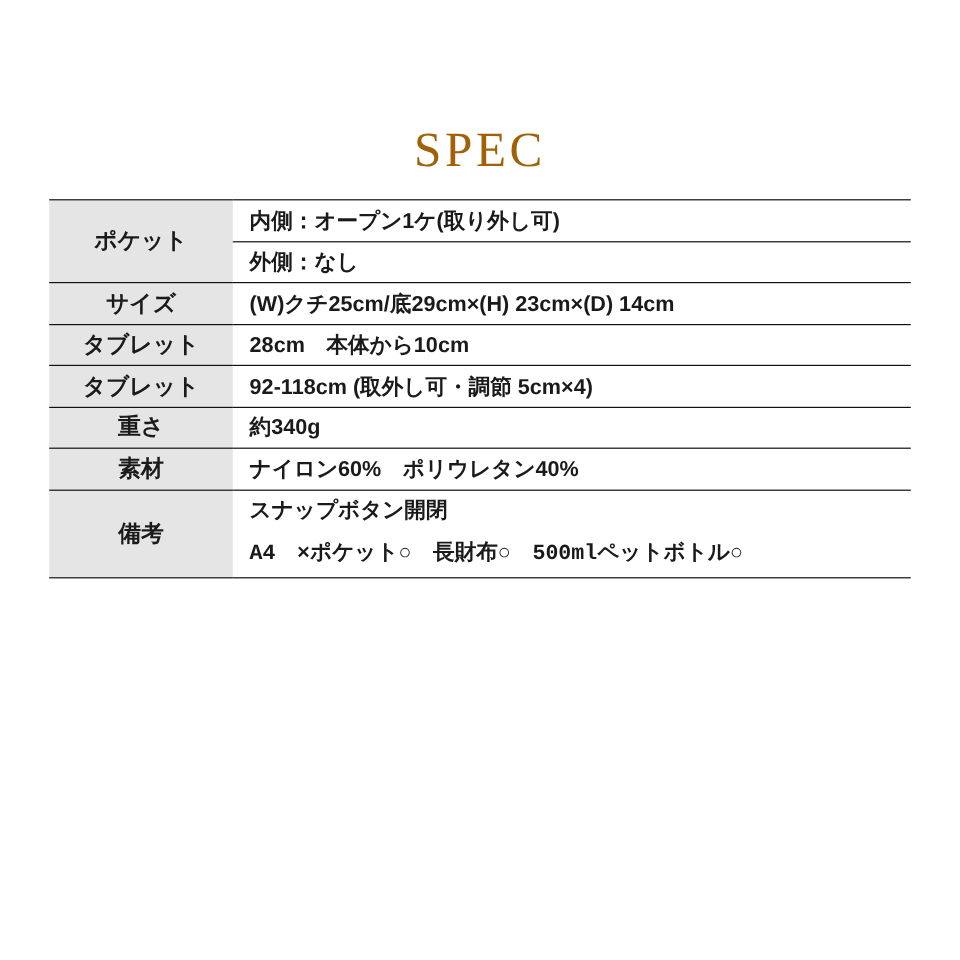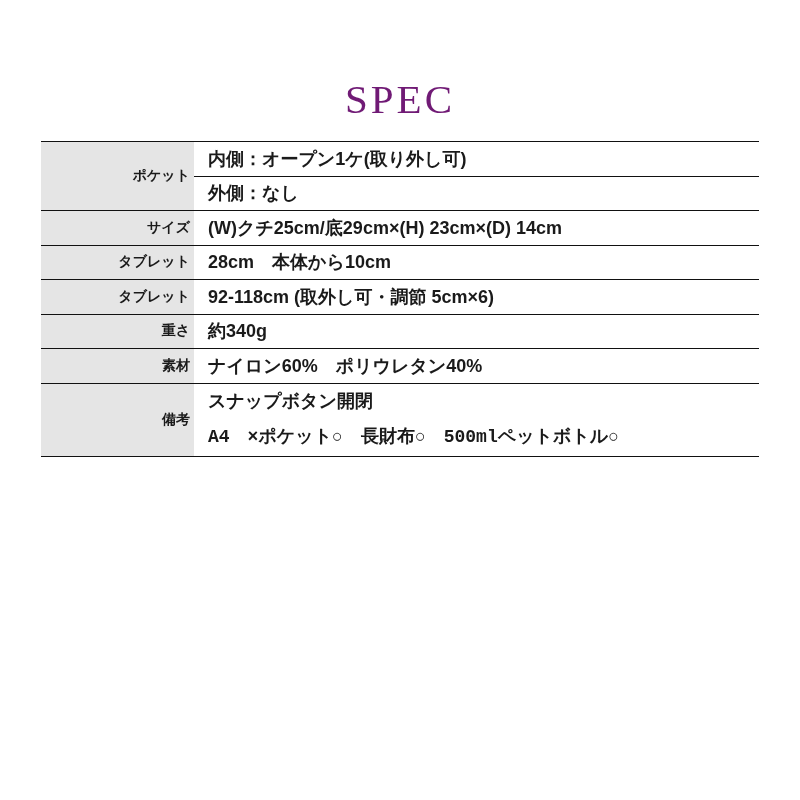--- a/index.html
+++ b/index.html
@@ -12,45 +12,45 @@
     font-family: "Liberation Sans", "DejaVu Sans", sans-serif;
     overflow: hidden;
   }
   .page {
     width: 800px;
     height: 800px;
     position: relative;
   }
   .page-title {
     margin: 0;
-    padding-top: 78px;
+    padding-top: 103px;
     text-align: center;
     font-family: "Liberation Serif", "DejaVu Serif", serif;
     font-weight: 400;
     font-size: 41px;
     line-height: 1.05;
     letter-spacing: 3px;
-    color: #701a75;
+    color: #a16207;
   }
   table.spec-table {
     width: 718px;
     margin: 20px auto 0 auto;
     border-collapse: collapse;
     border-top: 1.5px solid #111111;
     table-layout: fixed;
   }
   table.spec-table tr {
     border-bottom: 1.5px solid #111111;
   }
   table.spec-table th {
     width: 153px;
     background: #e5e5e5;
-    font-size: 14px;
+    font-size: 19px;
     font-weight: 700;
-    text-align: right;
+    text-align: center;
     vertical-align: middle;
     padding: 0 4px;
   }
   table.spec-table td {
     font-size: 18px;
     font-weight: 700;
     text-align: left;
     vertical-align: middle;
     padding: 0 8px 0 14px;
     height: 34.5px;
@@ -89,21 +89,21 @@
         <td>(W)クチ25cm/底29cm×(H) 23cm×(D) 14cm</td>
       </tr>
 
       <tr>
         <th>タブレット</th>
         <td>28cm　本体から10cm</td>
       </tr>
 
       <tr>
         <th>タブレット</th>
-        <td>92-118cm (取外し可・調節 5cm×6)</td>
+        <td>92-118cm (取外し可・調節 5cm×4)</td>
       </tr>
 
       <tr>
         <th>重さ</th>
         <td>約340g</td>
       </tr>
 
       <tr>
         <th>素材</th>
         <td>ナイロン60%　ポリウレタン40%</td>

